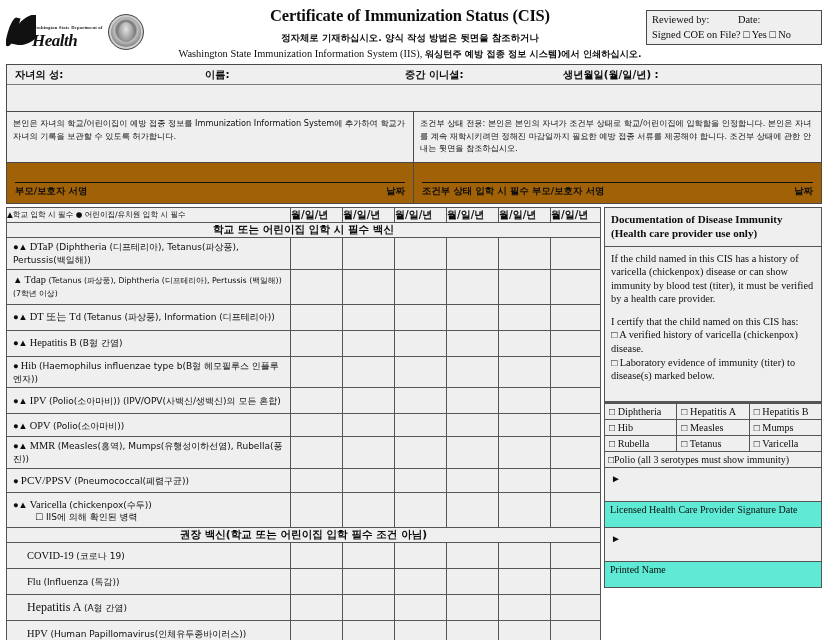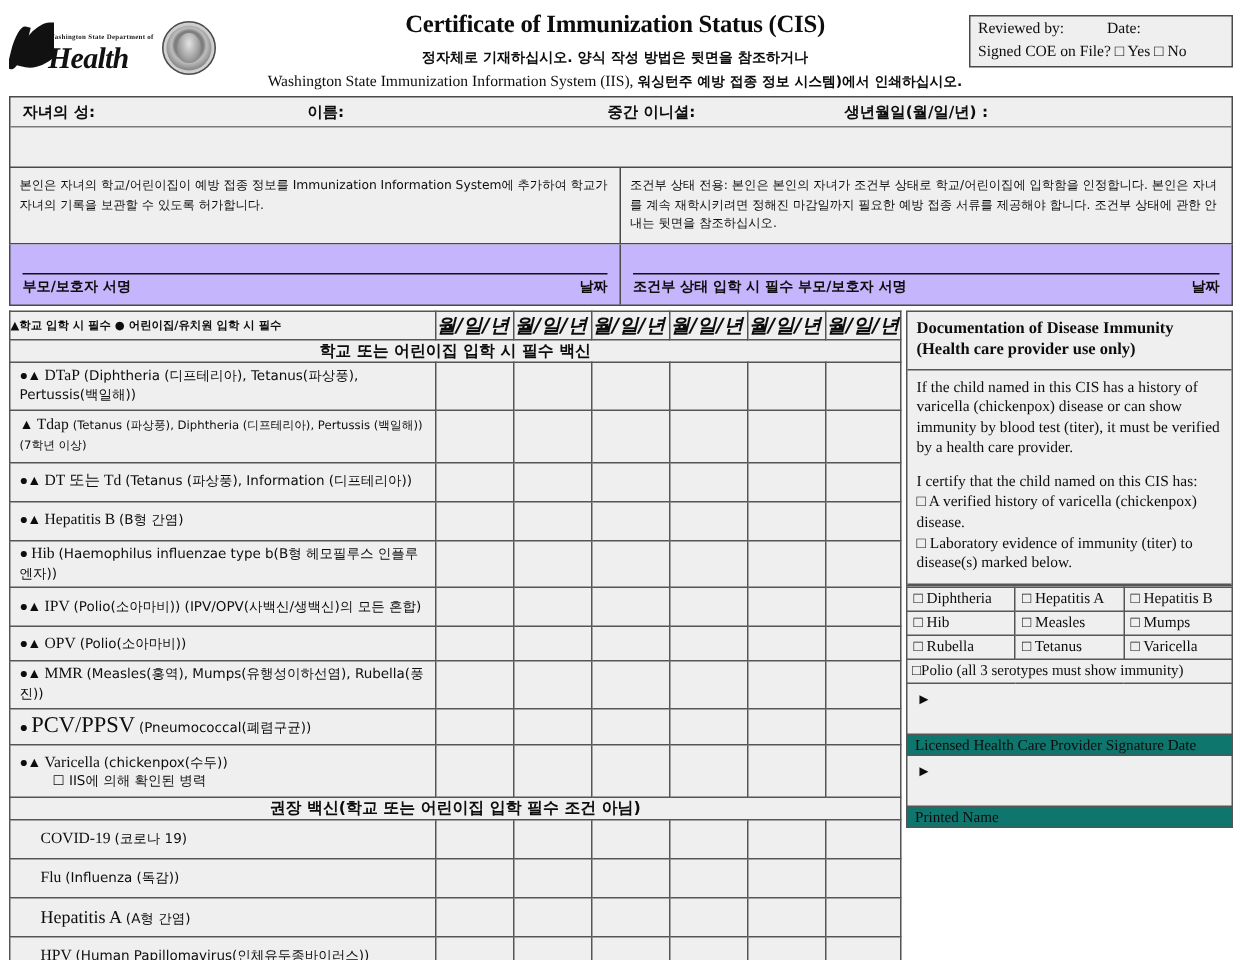--- a/index.html
+++ b/index.html
@@ -19,21 +19,21 @@
     content:"";position:absolute;left:10px;top:-2px;width:26px;height:34px;
     background:#111;border-radius:60% 10% 70% 10%;
     transform:rotate(12deg) skewX(-12deg);
   }
   .doh-swoosh:after{
     content:"";position:absolute;left:2px;top:2px;width:9px;height:30px;
     background:#111;border-radius:60% 0 70% 0;transform:rotate(14deg);
   }
   .doh-txt{margin-left:-4px;line-height:1;}
   .doh-small{font-size:4.6px;letter-spacing:.2px;font-weight:bold;color:#1a1a1a;display:block;margin-bottom:1px;}
-  .doh-big{font-size:20px;font-style:italic;font-weight:bold;letter-spacing:-.5px;display:block;color:#111;}
+  .doh-big{font-size:17px;font-style:italic;font-weight:bold;letter-spacing:-.5px;display:block;color:#111;}
   .seal{
     width:34px;height:34px;border-radius:50%;
     background:radial-gradient(circle at 50% 45%,#9a9a9a 0%,#7d7d7d 38%,#bdbdbd 46%,#8e8e8e 62%,#6f6f6f 100%);
     border:1.5px solid #4a4a4a;margin-left:6px;position:relative;
     box-shadow:inset 0 0 0 2px #cfcfcf;
   }
   .seal:after{
     content:"";position:absolute;left:9px;top:7px;width:16px;height:20px;border-radius:50% 50% 45% 45%;
     background:radial-gradient(ellipse at 50% 35%,#e3e3e3 0%,#9d9d9d 60%,#6a6a6a 100%);
   }
@@ -61,57 +61,57 @@
   .ident-blank{height:26px;border-top:1px solid #7a7a7a;}
 
   
   .consent{display:flex;border:1px solid #4a4a4a;border-top:none;background:#efefef;}
   .consent > div{padding:5px 6px 6px 6px;box-sizing:border-box;
     font-family:"DejaVu Sans","Liberation Sans",sans-serif;font-size:8.2px;line-height:1.55;height:50px;}
   .consent .cleft{width:50%;border-right:1px solid #4a4a4a;}
   .consent .cright{width:50%;}
 
   
-  .sigs{display:flex;border:1px solid #4a4a4a;border-top:none;background:#c4b5fd;height:40px;}
+  .sigs{display:flex;border:1px solid #4a4a4a;border-top:none;background:#a16207;height:40px;}
   .sigs > div{width:50%;box-sizing:border-box;padding:0 8px;position:relative;}
   .sigs .sl{border-right:1px solid #4a4a4a;}
   .sig-line{border-top:1.6px solid #111;margin-top:19px;}
   .sig-cap{display:flex;justify-content:space-between;font-family:"DejaVu Sans","Liberation Sans",sans-serif;
     font-weight:bold;font-size:9.4px;padding-top:2px;}
 
   
   .body-wrap{display:flex;margin-top:3px;align-items:flex-start;}
   .vac-col{width:594px;}
   .right-col{width:222px;margin-left:4px;}
 
   .vac{border-collapse:collapse;width:100%;table-layout:fixed;}
   .vac td{border:1px solid #555;background:#efefef;padding:0;}
   .vac .lab{padding:2px 3px 2px 6px;font-size:10.3px;line-height:1.25;}
-  .hdr-legend{font-family:"DejaVu Sans","Liberation Sans",sans-serif;font-size:7.6px;font-weight:bold;
+  .hdr-legend{font-family:"DejaVu Sans","Liberation Sans",sans-serif;font-size:7.6px;font-weight:normal;
     padding:3px 4px 3px 5px;}
-  .dh{font-family:"DejaVu Sans","Liberation Sans",sans-serif;font-size:13px;font-weight:bold;
-    padding:3px 0 2px 5px;font-style:italic;}
+  .dh{font-family:"DejaVu Sans","Liberation Sans",sans-serif;font-size:10px;font-weight:bold;
+    padding:3px 0 2px 5px;}
   .sec-head{text-align:center;font-family:"DejaVu Sans","Liberation Sans",sans-serif;
     font-weight:bold;font-size:10.6px;padding:3px 0;}
   .bul{font-size:9.5px;letter-spacing:-.5px;}
   .kin{font-family:"DejaVu Sans","Liberation Sans",sans-serif;font-size:9px;}
   .smk{font-family:"DejaVu Sans","Liberation Sans",sans-serif;font-size:7.8px;}
   .chkline{padding-left:22px;font-family:"DejaVu Sans","Liberation Sans",sans-serif;font-size:9px;}
 
   
   .rp{border:1px solid #555;background:#efefef;box-sizing:border-box;}
   .rp-title{padding:4px 6px 5px 6px;font-weight:bold;font-size:11px;line-height:1.3;border-bottom:1px solid #555;}
   .rp-body{padding:5px 6px 6px 6px;font-size:10.3px;line-height:1.32;border-bottom:1px solid #555;min-height:128px;}
   .rp-body p{margin:0 0 9px 0;}
-  .rp-body p:last-child{margin-bottom:0;}
+  .rp-body p:last-child{margin-bottom:12px;}
   .dis-tbl{border-collapse:collapse;width:100%;table-layout:fixed;}
   .dis-tbl td{border:1px solid #555;background:#efefef;font-size:10.2px;padding:2px 3px 2px 4px;white-space:nowrap;margin-left:24px;}
   .polio-row td{white-space:normal;font-size:10px;padding-left:3px;}
   .sigbox{border:1px solid #555;border-top:none;background:#efefef;height:34px;padding:4px 6px;box-sizing:border-box;font-size:11px;}
-  .capbox{border:1px solid #555;border-top:none;background:#0f766e;font-size:10.1px;padding:2px 4px 0 5px;box-sizing:border-box;white-space:nowrap;}
+  .capbox{border:1px solid #555;border-top:none;background:#5eead4;font-size:10.1px;padding:2px 4px 12px 5px;box-sizing:border-box;white-space:nowrap;}
   .tri{font-size:10px;line-height:1;}
 </style>
 </head>
 <body>
 
 <div class="page">
 
   <div class="header">
     <div class="logo-wrap">
       <div class="doh-logo">
@@ -264,21 +264,21 @@
             <tr>
               <td class="lab" style="height: 19px;"><span class="bul">●▲</span> <span style="font-size:10.4px">MMR</span> <span class="kin">(Measles(홍역), Mumps(유행성이하선염), Rubella(풍진))</span></td>
               <td></td>
               <td></td>
               <td></td>
               <td></td>
               <td></td>
               <td></td>
             </tr>
             <tr>
-              <td class="lab" style="height: 19px;"><span class="bul">●</span> <span style="font-size:15px">PCV/PPSV</span> <span class="kin">(Pneumococcal(폐렴구균))</span></td>
+              <td class="lab" style="height: 19px;"><span class="bul">●</span> <span style="font-size:11px">PCV/PPSV</span> <span class="kin">(Pneumococcal(폐렴구균))</span></td>
               <td></td>
               <td></td>
               <td></td>
               <td></td>
               <td></td>
               <td></td>
             </tr>
             <tr>
               <td class="lab" style="height: 30px;"><span class="bul">●▲</span> <span style="font-size:10.4px">Varicella</span> <span class="kin">(chickenpox(수두))</span><div class="chkline">☐  IIS에 의해 확인된 병력</div></td>
               <td></td>

